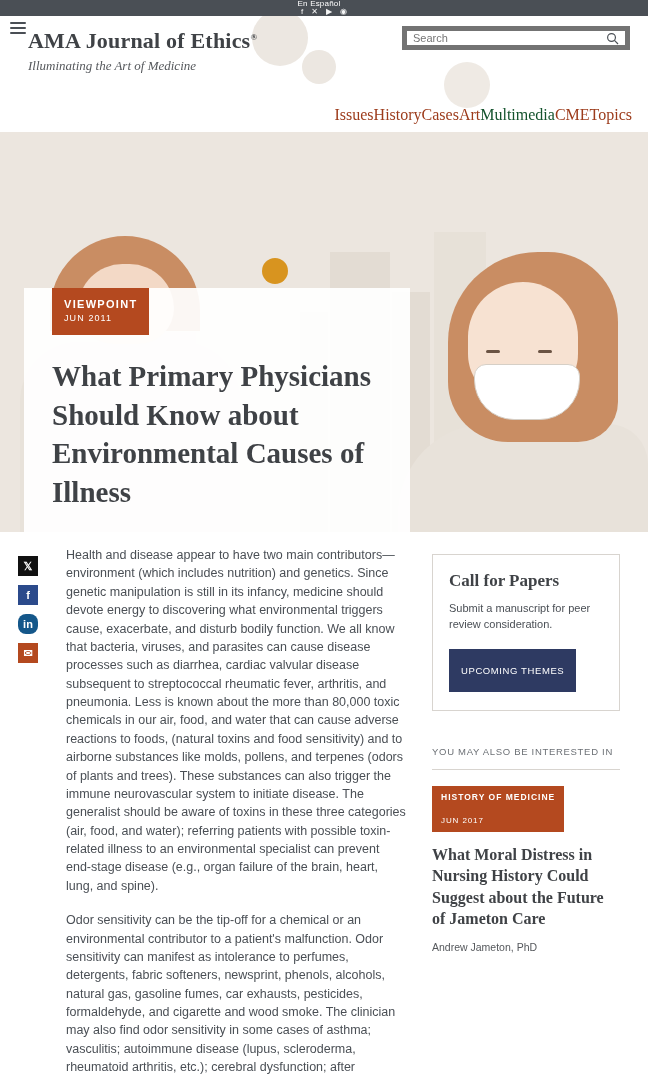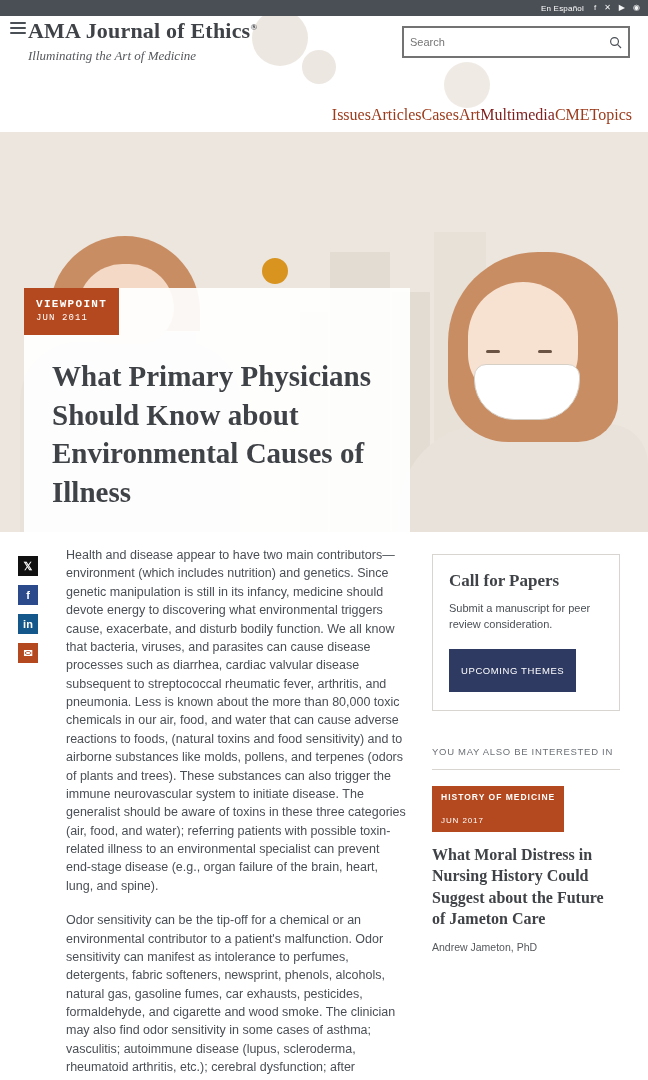--- a/index.html
+++ b/index.html
@@ -17,20 +17,21 @@
   
   .topbar {
     height: 16px;
     background: #4a4f55;
     color: #ffffff;
     display: flex;
     align-items: center;
     justify-content: flex-end;
     padding: 0 8px;
     font-size: 8px;
+    flex-direction: column;
   }
   .topbar .es-link { margin-right: 10px; letter-spacing: .2px; }
   .topbar .social { display: flex; gap: 8px; align-items: center; }
   .topbar .social span { font-size: 8px; line-height: 1; opacity: .95; }
 
   
   .header {
     position: relative;
     background: #ffffff;
     padding: 6px 0 0 0;
@@ -40,43 +41,43 @@
   .hamburger {
     position: absolute;
     left: 10px; top: 6px;
     width: 16px; height: 12px;
     display: flex; flex-direction: column; justify-content: space-between;
   }
   .hamburger i { display: block; height: 2px; background: #4a4f55; border-radius: 1px; }
 
   .brand {
     position: absolute;
-    left: 28px; top: 2px;
+    left: 28px; top: 12px;
   }
   .brand-title {
     font-family: "Liberation Serif", serif;
     font-weight: bold;
     font-size: 22px;
     color: #3f4246;
     letter-spacing: .2px;
   }
   .brand-title sup { font-size: 9px; vertical-align: super; }
   .brand-sub {
     font-family: "Liberation Serif", serif;
     font-style: italic;
     font-size: 13px;
     color: #55585c;
     margin-top: 4px;
   }
 
   .search-box {
     position: absolute;
     right: 18px; top: 10px;
-    width: 228px; height: 32px;
-    border: 2px solid #737373;
+    width: 228px; height: 24px;
+    border: 5px solid #737373;
     background: #ffffff;
     display: flex;
     align-items: center;
   }
   .search-box input {
     border: 0;
     outline: 0;
     flex: 1;
     height: 100%;
     padding: 0 6px;
@@ -105,21 +106,21 @@
 
   .mainnav {
     position: absolute;
     right: 16px; bottom: 8px;
     display: flex;
     font-family: "Liberation Serif", serif;
     font-size: 16px;
     z-index: 2;
   }
   .mainnav a { color: #9c3b1b; text-decoration: none; }
-  .mainnav a.accent { color: #7f1d1d; }
+  .mainnav a.accent { color: #14532d; }
 
   
   .hero {
     position: relative;
     height: 400px;
     background: #efe9e2;
     overflow: hidden;
   }
   .hero-illustration { position: absolute; inset: 0; }
 
@@ -214,21 +215,21 @@
     width: 386px;
     background: rgba(255,255,255,0.93);
     padding: 0 0 26px 0;
     z-index: 3;
   }
   .badge {
     background: #b4491f;
     color: #ffffff;
     display: inline-block;
     padding: 10px 12px 12px 12px;
-    font-family: Liberation Mono, monospace;
+    margin-left: 28px;
   }
   .badge .kind {
     font-size: 11px;
     font-weight: bold;
     letter-spacing: 1.3px;
   }
   .badge .date {
     font-size: 9px;
     letter-spacing: 1.1px;
     margin-top: 3px;
@@ -258,21 +259,21 @@
   }
   .share-icon {
     width: 20px; height: 20px;
     display: flex; align-items: center; justify-content: center;
     color: #ffffff;
     font-size: 11px;
     font-weight: bold;
   }
   .si-x { background: #111111; }
   .si-fb { background: #2b4a8b; }
-  .si-li { background: #14578a; }
+  .si-li { background: #14578a; border-radius: 8px; }
   .si-mail { background: #b4491f; }
 
   .article-body {
     flex: 1;
     max-width: 340px;
   }
   .article-body p {
     font-size: 12.5px;
     line-height: 1.47;
     color: #4a4f55;
@@ -383,21 +384,21 @@
     <button class="search-btn">
       <svg viewBox="0 0 20 20">
         <circle cx="8.5" cy="8.5" r="6" fill="none" stroke="#4a4f55" stroke-width="1.8"></circle>
         <line x1="13" y1="13" x2="18.5" y2="18.5" stroke="#4a4f55" stroke-width="1.8"></line>
       </svg>
     </button>
   </div>
 
   <nav class="mainnav">
     <a href="#">Issues</a>
-    <a href="#">Articles</a>
+    <a href="#">History</a>
     <a href="#">Cases</a>
     <a href="#">Art</a>
     <a href="#" class="accent">Multimedia</a>
     <a href="#">CME</a>
     <a href="#">Topics</a>
   </nav>
 </div>
 
 <div class="hero">
   <div class="hero-illustration">

